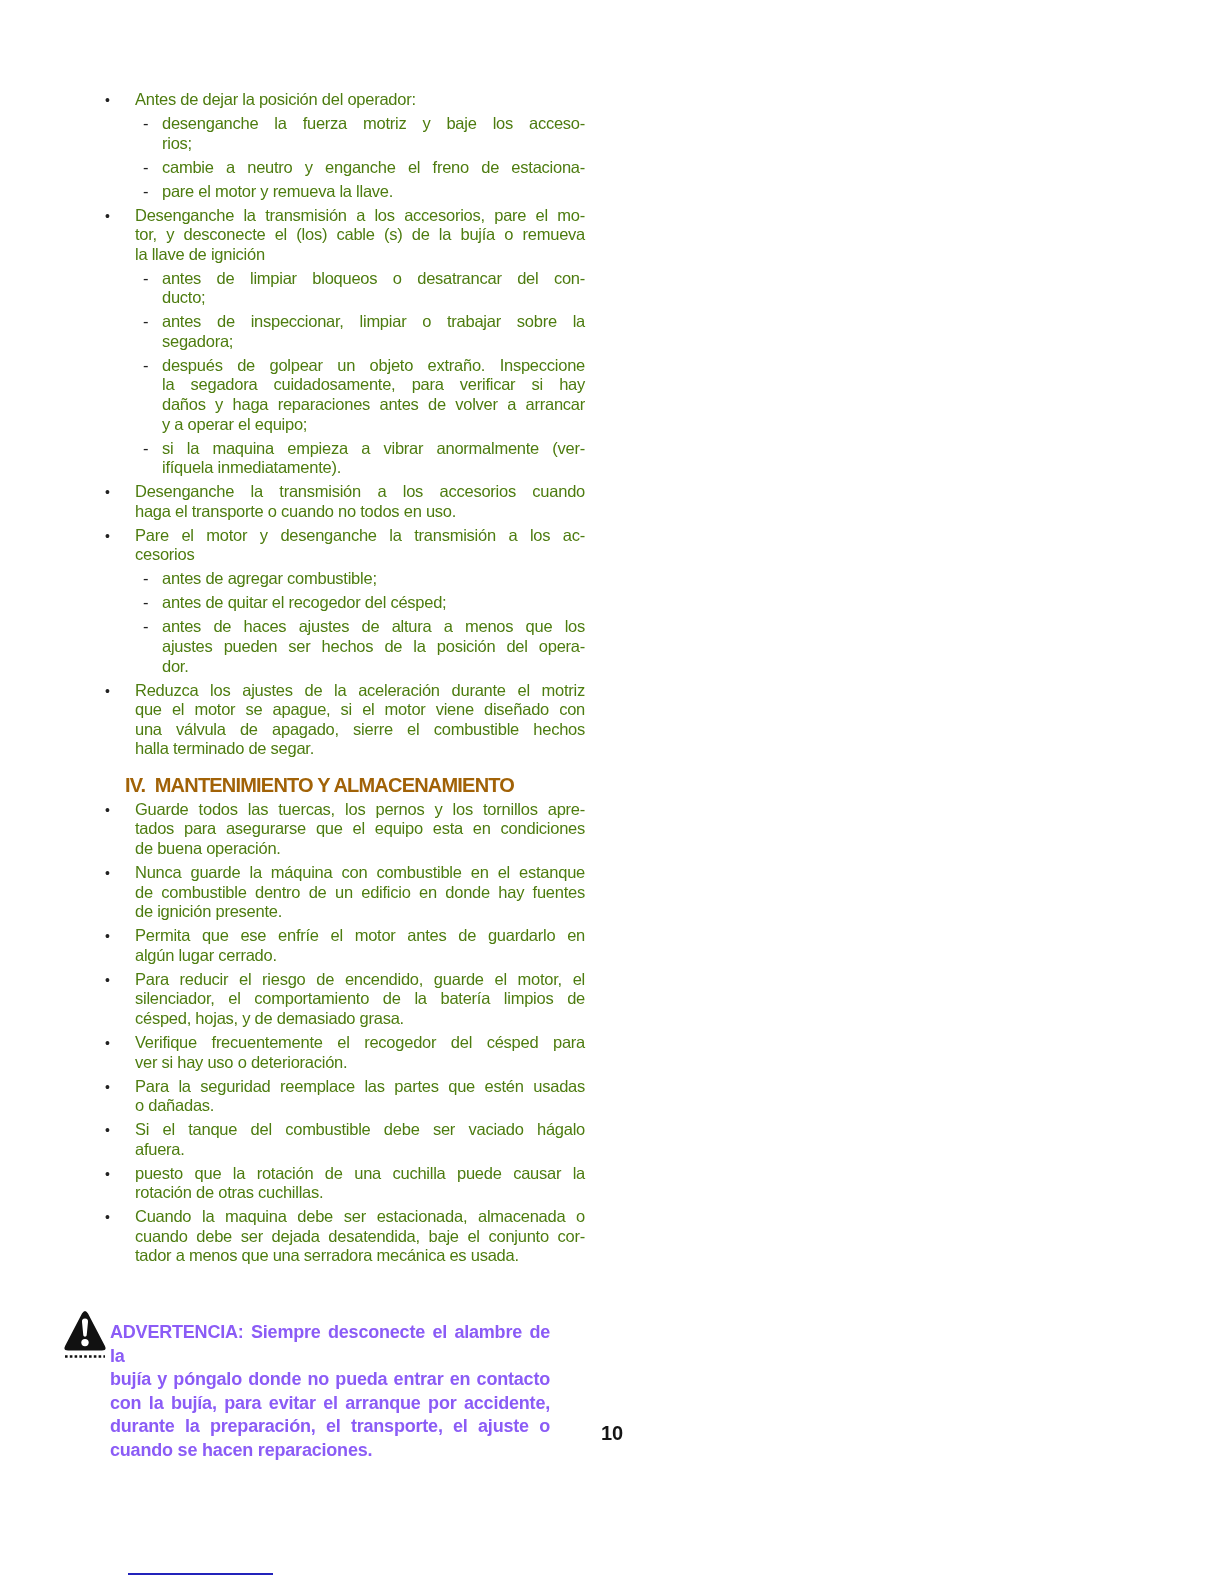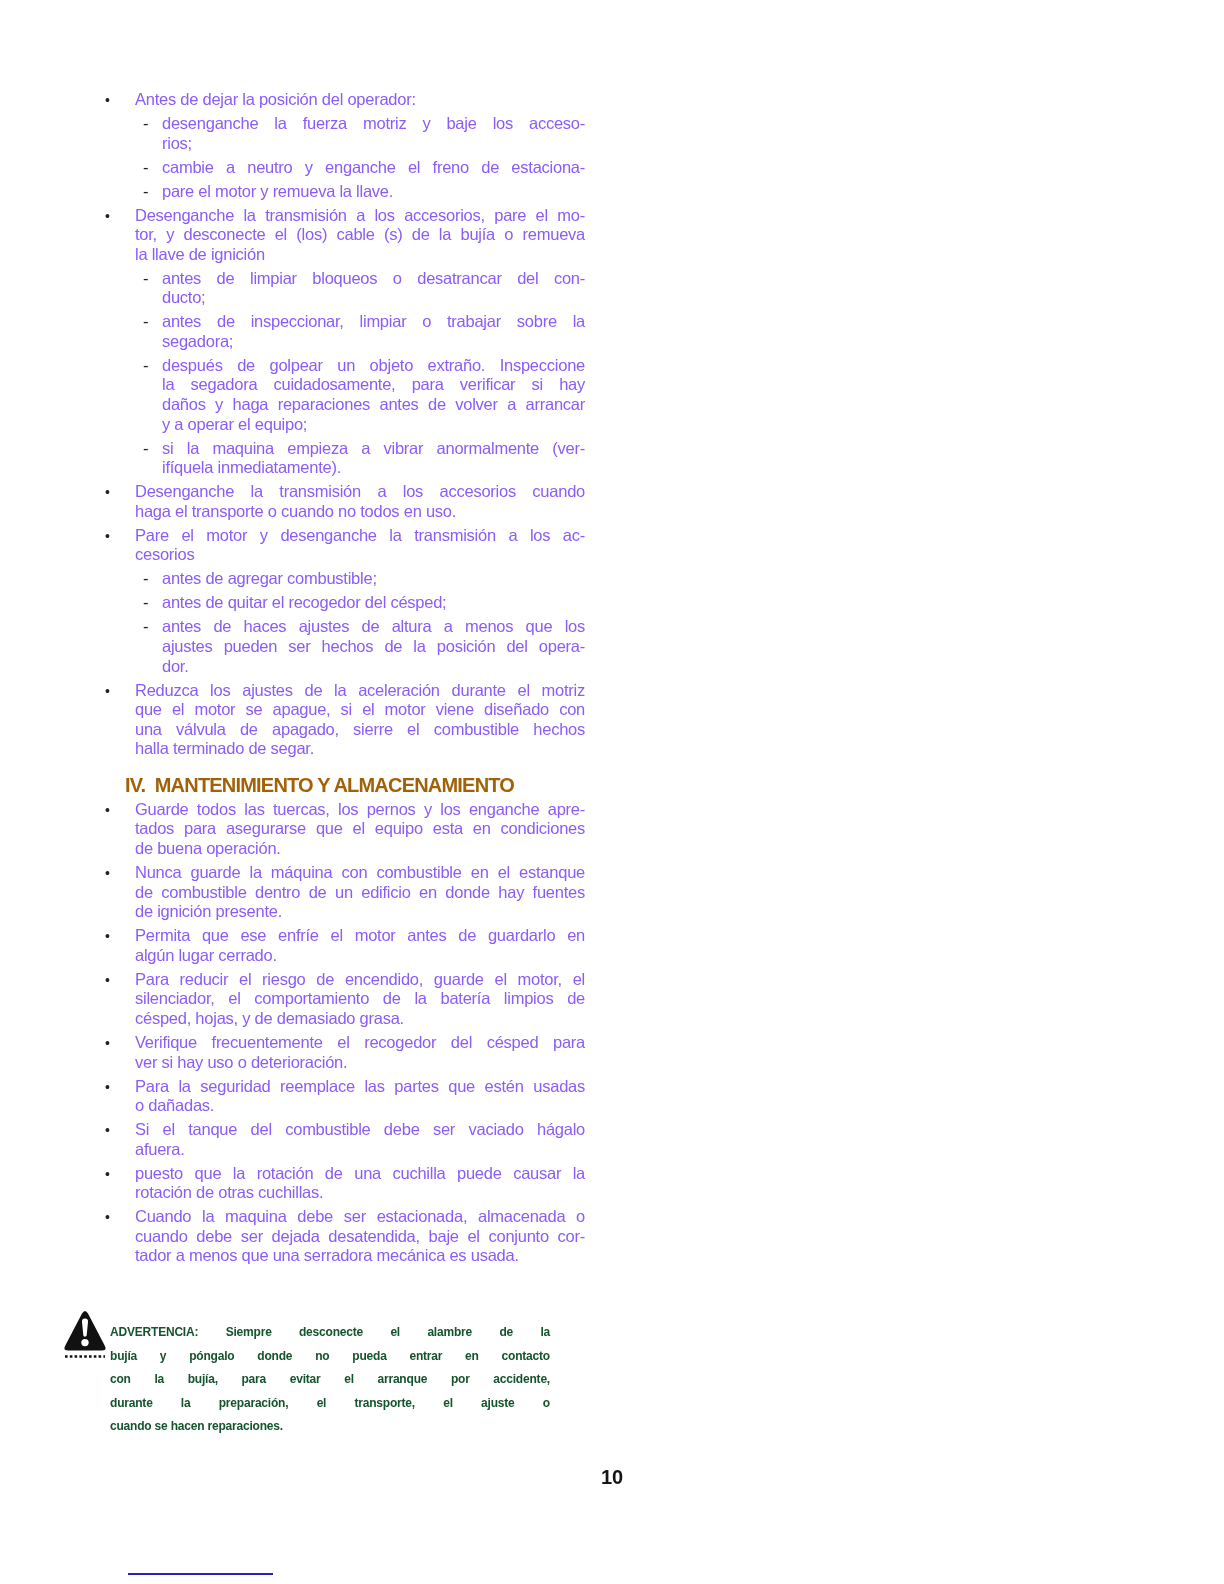--- a/index.html
+++ b/index.html
@@ -8,38 +8,38 @@
     font-family:"Liberation Sans","DejaVu Sans",sans-serif;color:#222;
   }
   .doc-body{position:absolute;left:105px;top:90px;width:480px;}
   .item{position:relative;margin-bottom:4.4px;}
   .item.l1{padding-left:30px;}
   .item.l2{margin-left:38px;padding-left:19px;}
   .marker{position:absolute;left:0;top:0;line-height:19.6px;color:#222;}
   .l1 > .marker{font-size:14px;top:1px;}
   .l2 > .marker{font-size:16.5px;}
   .ln{
-    font-size:16.5px;line-height:19.6px;letter-spacing:-0.25px;color:#8b5cf6;
+    font-size:16.5px;line-height:19.6px;letter-spacing:-0.25px;color:#4d7c0f;
     hyphens:none;
   }
   .ln.j{text-align:justify;text-align-last:justify;}
   .heading{
     font-weight:bold;font-size:20px;line-height:24px;letter-spacing:-0.8px;
     margin:14px 0 3px 20px;color:#a16207;white-space:nowrap;
   }
   .warning{position:absolute;left:63px;top:1306px;width:490px;}
   .warn-icon{position:absolute;left:0;top:2px;width:44px;height:52px;}
   .warn-text{margin-left:47px;padding-top:15px;width:440px;}
   .wln{
-    font-weight:bold;font-size:12px;line-height:23.5px;letter-spacing:-0.2px;
-    color:#14532d;
+    font-weight:bold;font-size:18px;line-height:23.5px;letter-spacing:-0.2px;
+    color:#8b5cf6;
   }
   .wln.j{text-align:justify;text-align-last:justify;}
   .page-number{
-    position:absolute;left:0;top:1466px;width:1224px;text-align:center;
+    position:absolute;left:0;top:1422px;width:1224px;text-align:center;
     font-size:20px;font-weight:bold;color:#151515;
   }
   .footer-line{position:absolute;left:128px;top:1573px;width:145px;height:2px;background:#2323bb;}
 </style>
 </head>
 <body>
 
 <div class="page" style="background: rgb(255, 255, 255);">
 
   <div class="doc-body">
@@ -115,21 +115,21 @@
       <div class="item l1">
         <span class="marker">•</span>
         <div class="ln j">Reduzca los ajustes de la aceleración durante el motriz</div>
         <div class="ln j">que el motor se apague, si el motor viene diseñado con</div>
         <div class="ln j">una válvula de apagado, sierre el combustible hechos</div>
         <div class="ln">halla terminado de segar.</div>
       </div>
       <div class="heading">IV.&nbsp; MANTENIMIENTO Y ALMACENAMIENTO</div>
       <div class="item l1">
         <span class="marker">•</span>
-        <div class="ln j">Guarde todos las tuercas, los pernos y los enganche apre-</div>
+        <div class="ln j">Guarde todos las tuercas, los pernos y los tornillos apre-</div>
         <div class="ln j">tados para asegurarse que el equipo esta en condiciones</div>
         <div class="ln">de buena operación.</div>
       </div>
       <div class="item l1">
         <span class="marker">•</span>
         <div class="ln j">Nunca guarde la máquina con combustible en el estanque</div>
         <div class="ln j">de combustible dentro de un edificio en donde hay fuentes</div>
         <div class="ln">de ignición presente.</div>
       </div>
       <div class="item l1">

